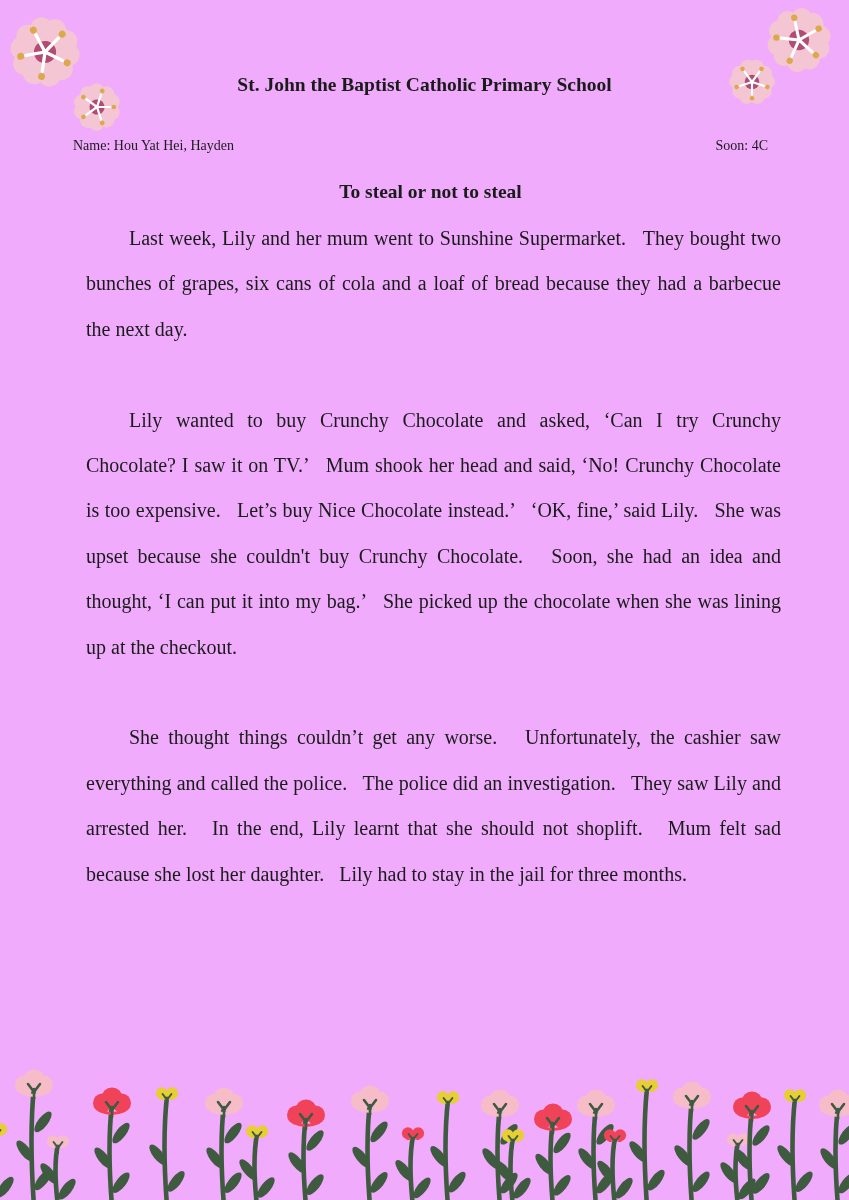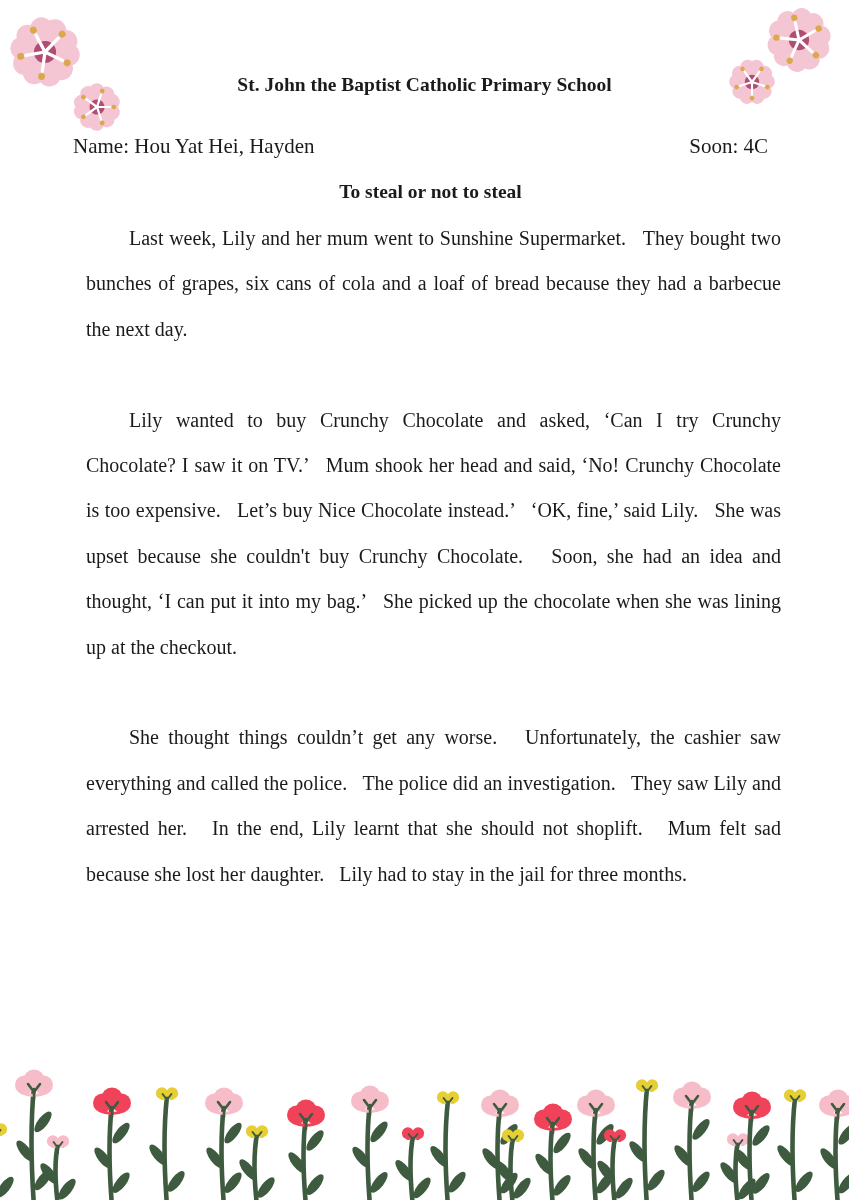--- a/index.html
+++ b/index.html
@@ -1,31 +1,31 @@
 <!DOCTYPE html>
 <html><head>
 <meta charset="utf-8">
 <style>
   html,body{margin:0;padding:0;background:#e8e4da;}
   .page{
     position:relative;
     width:849px;height:1200px;
-    background:#ffffff;
+    background:#f0abfc;
     overflow:hidden;
     font-family:"Liberation Serif","DejaVu Serif",serif;
     color:#1b1b1b;
   }
   .school-header{
     position:absolute;top:73px;left:0;width:100%;
     text-align:center;font-weight:700;font-size:19.5px;line-height:23px;
   }
   .meta-row{
     position:absolute;top:134px;left:73px;width:695px;
     display:flex;justify-content:space-between;
-    font-size:21px;line-height:24px;
+    font-size:14px;line-height:24px;
   }
   .essay-title{
     position:absolute;top:180px;left:6px;width:100%;margin:0;
     text-align:center;font-size:19.5px;font-weight:700;line-height:24px;
   }
   .essay-body{
     position:absolute;top:216px;left:86px;width:695px;
     font-size:20px;line-height:45.4px;
     text-align:justify;
   }

